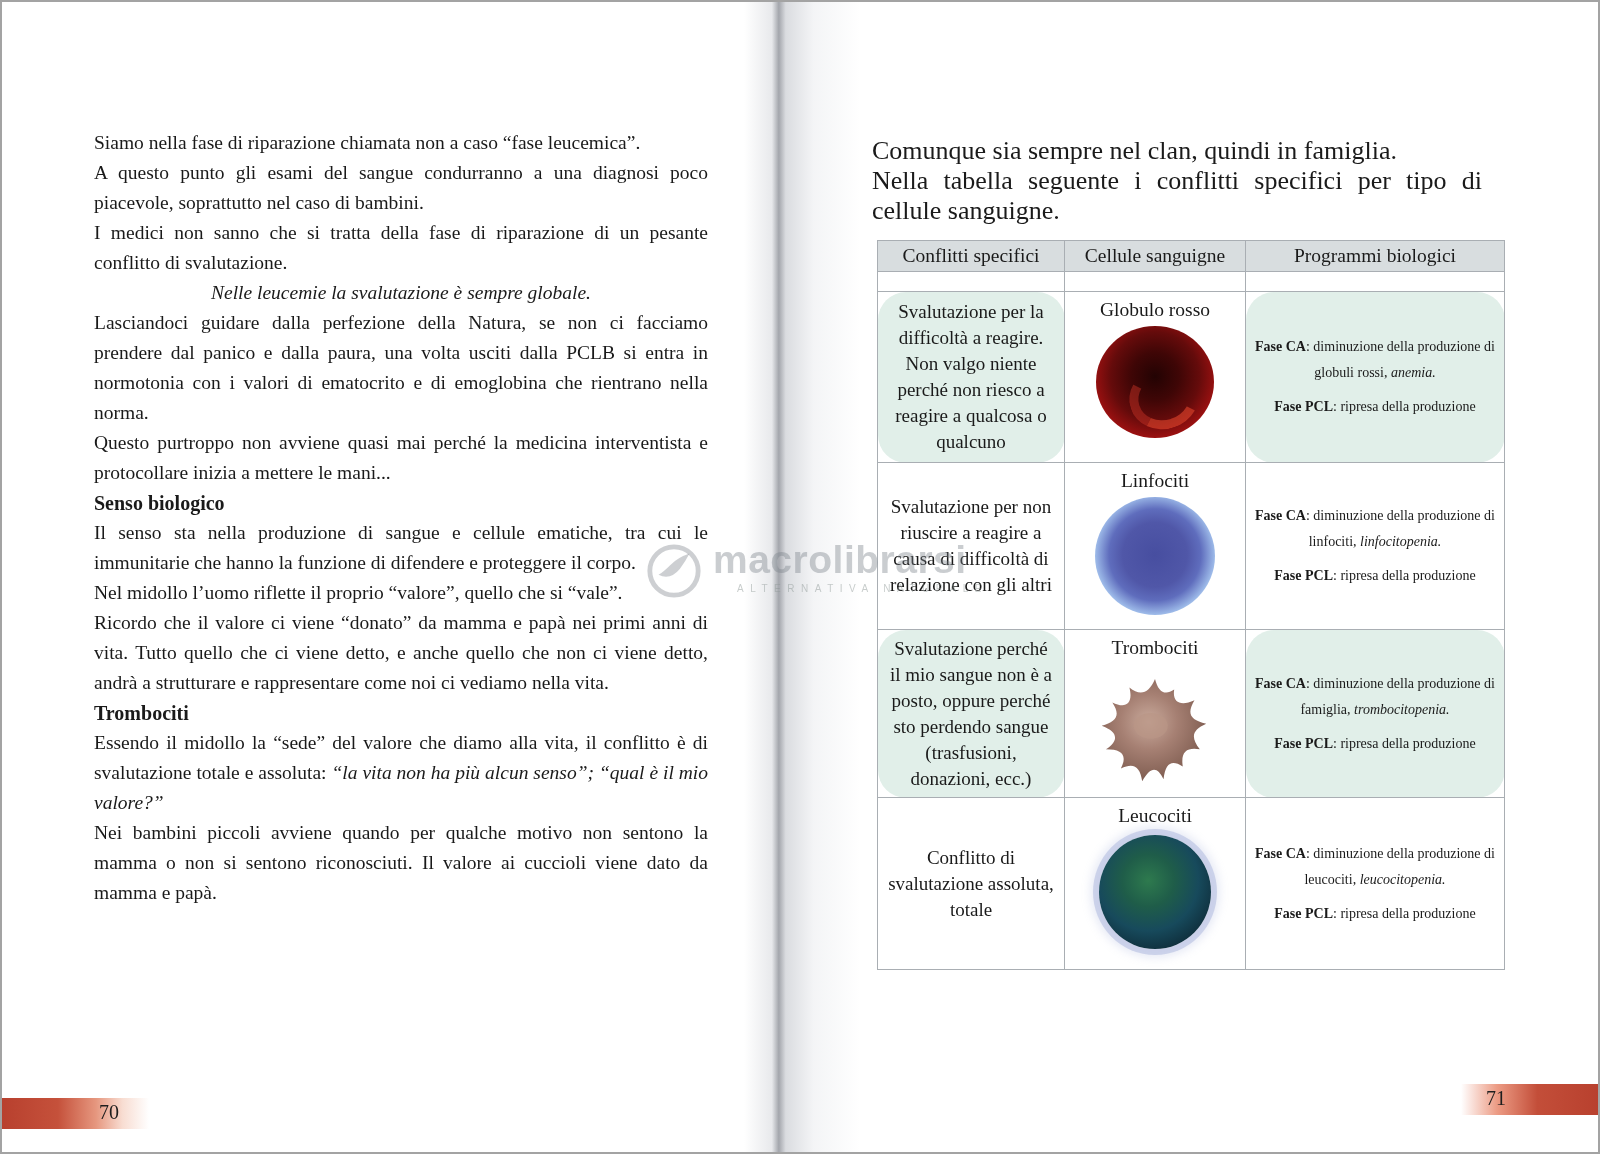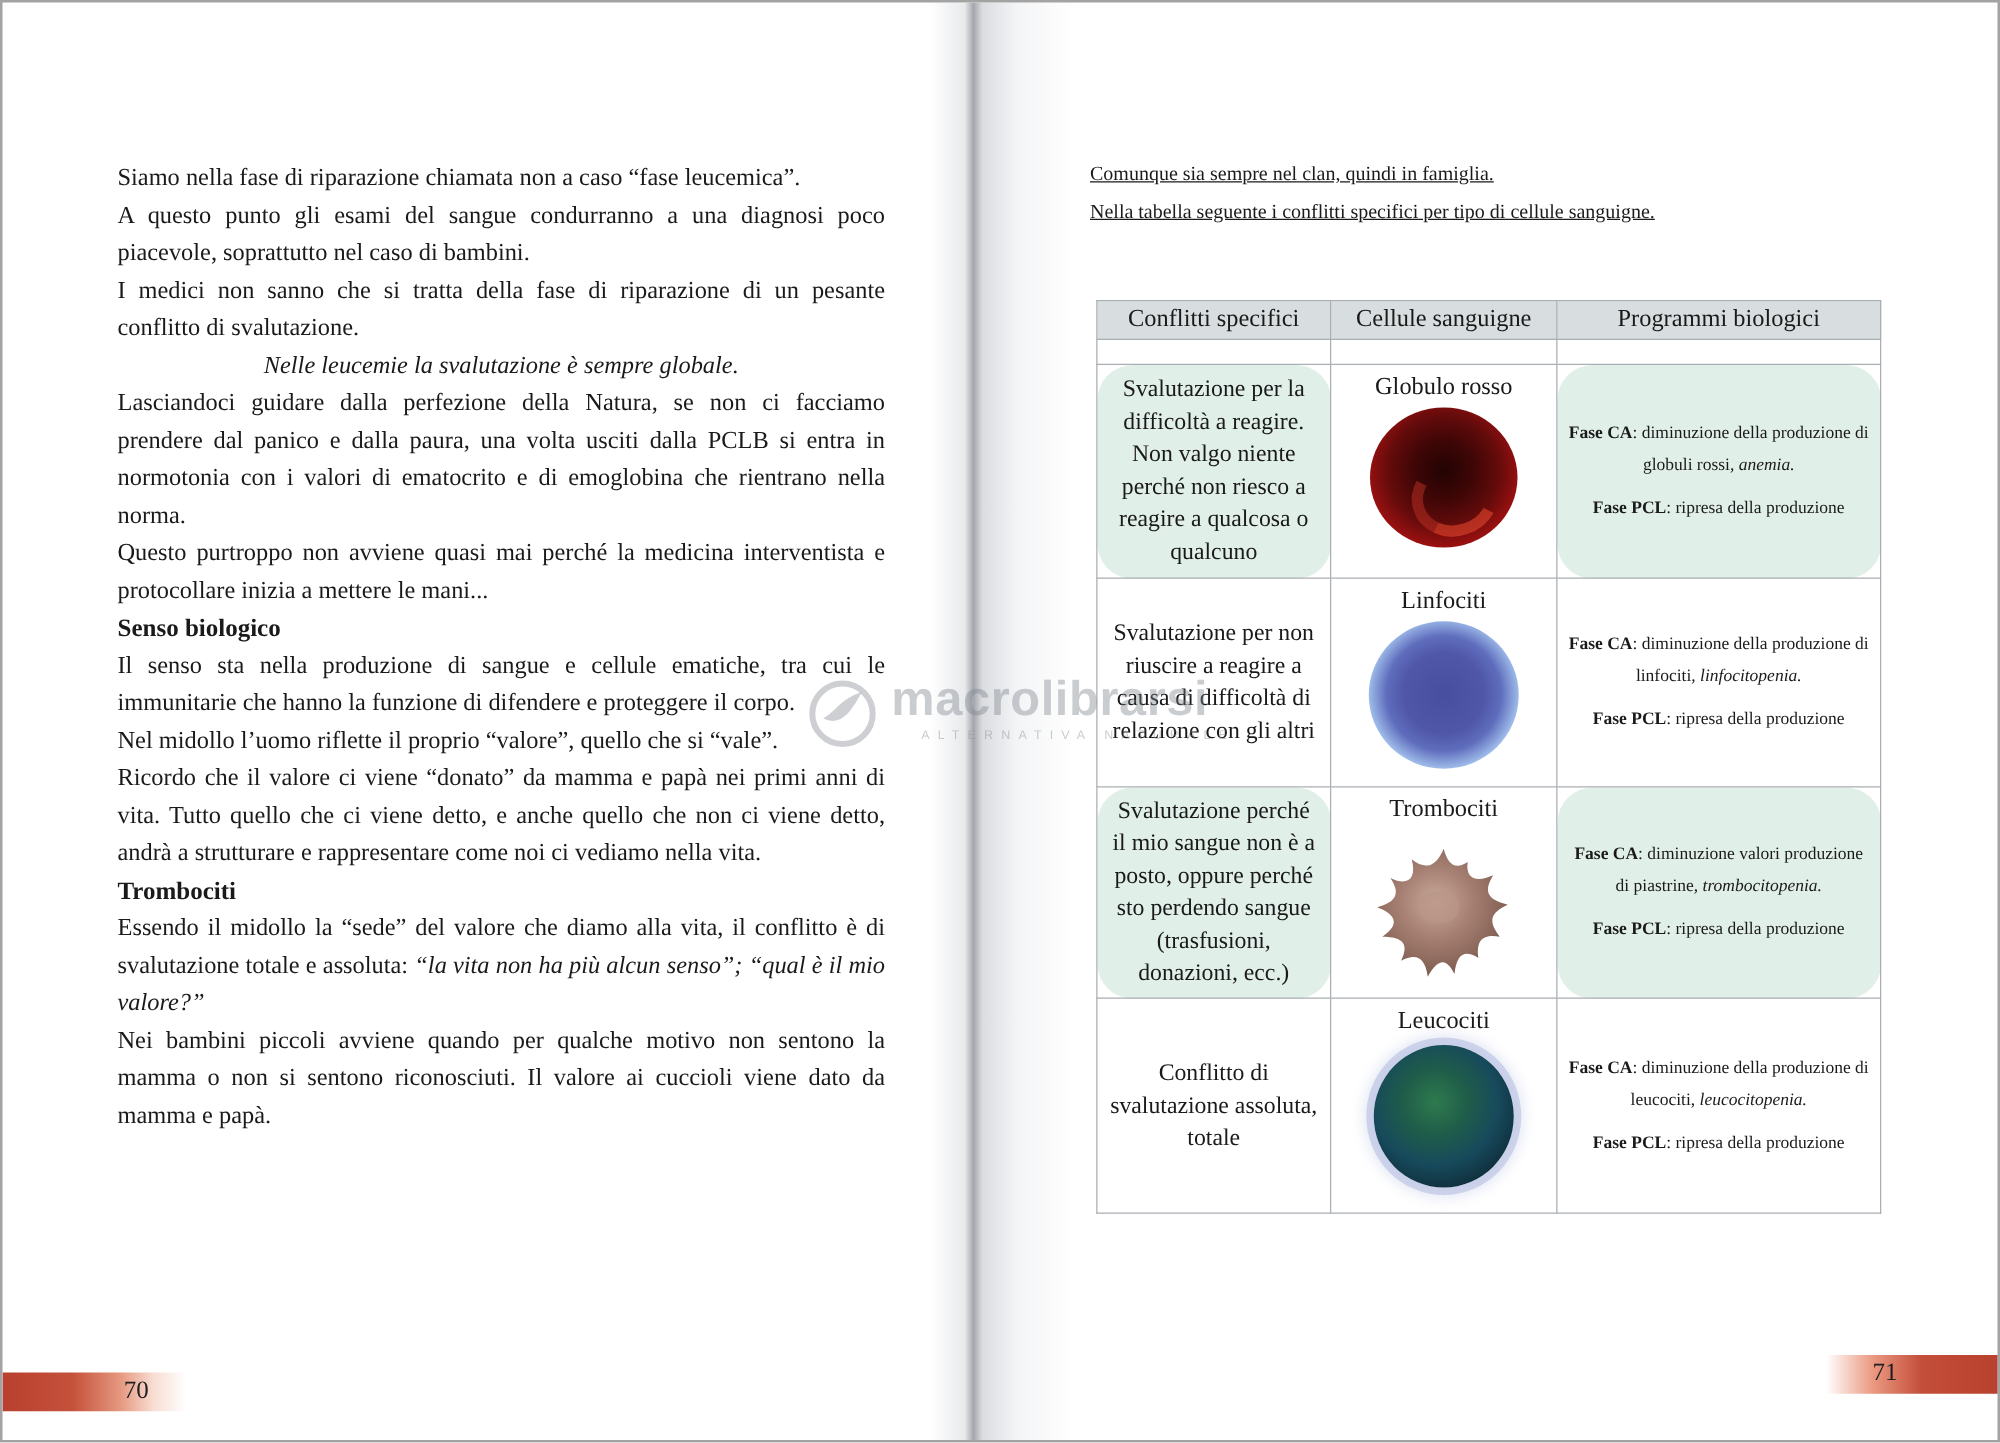--- a/index.html
+++ b/index.html
@@ -20,22 +20,22 @@
   
   .gutter {
     position:absolute; left:742px; top:0; width:116px; height:1154px;
     background:linear-gradient(to right,
       rgba(255,255,255,0) 0%, rgba(150,156,168,0.22) 24%,
       rgba(88,93,104,0.55) 30%, rgba(140,146,158,0.32) 36%,
       rgba(185,190,200,0.16) 60%, rgba(255,255,255,0) 100%);
   }
   
   .right-text {
-    position:absolute; left:870px; top:123px; width:610px;
-    font-size:16px; line-height:30px; text-align:justify;text-decoration:underline;
+    position:absolute; left:870px; top:134px; width:610px;
+    font-size:26px; line-height:30px; text-align:justify;
   }
   .right-text p { margin:0; }
   .table-wrap { position:absolute; left:875px; top:238px; }
   table.conflicts {
     border-collapse:collapse; table-layout:fixed; width:627px;
     font-family:"Liberation Serif","DejaVu Serif",serif;
   }
   table.conflicts col.c1 { width:187px; }
   table.conflicts col.c2 { width:181px; }
   table.conflicts col.c3 { width:259px; }
@@ -86,21 +86,21 @@
   .bar-left {
     position:absolute; left:0; top:1096px; width:147px; height:31px;
     background:linear-gradient(to right,#b8402e 0%,#c5513b 38%,#e6977f 64%,#f8ddd2 82%,#ffffff 100%);
   }
   .bar-right {
     position:absolute; left:1459px; top:1082px; width:139px; height:31px;
     background:linear-gradient(to left,#b8402e 0%,#c34e39 45%,#ec9b84 74%,#ffffff 100%);
   }
   .pagenum { position:absolute; font-size:20px; color:#1e1e1e; z-index:5; }
   .pn-left { left:97px; top:1099px; }
-  .pn-right { left:1484px; top:1085px;margin-left:12px; }
+  .pn-right { left:1484px; top:1085px; }
   
   .watermark {
     position:absolute; left:643px; top:538px; z-index:6;
     display:flex; align-items:flex-start; pointer-events:none;
   }
   .wm-logo { width:58px; height:58px; margin-top:2px; }
   .wm-textcol { margin-left:10px; }
   .wm-text {
     font-family:"Liberation Sans","DejaVu Sans",sans-serif;
     font-weight:700; font-size:39px; line-height:40px; letter-spacing:0.5px;
@@ -198,21 +198,21 @@
                 <stop offset="0%" stop-color="#c9aa9c"></stop>
                 <stop offset="45%" stop-color="#a68073"></stop>
                 <stop offset="100%" stop-color="#7c5a4e"></stop>
               </radialGradient>
             </defs>
             <path fill="url(#pg)" d="M60 14 C63 26 69 30 78 24 C76 36 84 40 97 34 C90 46 92 52 108 56 C95 62 93 68 102 80 C90 78 84 82 86 96 C76 90 70 92 68 108 C62 96 56 96 48 110 C46 96 40 92 28 98 C34 86 30 80 14 80 C26 72 26 64 10 58 C24 54 28 48 20 36 C32 42 40 38 36 22 C46 30 54 28 60 14 Z"></path>
             <ellipse cx="56" cy="58" rx="16" ry="12" fill="#b99586" opacity="0.7"></ellipse>
           </svg>
         </td>
         <td class="c-prog teal">
-          <p><b>Fase CA</b><span>: diminuzione valori produzione di piastrine, </span><i>trombocitopenia.</i></p>
+          <p><b>Fase CA</b><span>: diminuzione della produzione di famiglia, </span><i>trombocitopenia.</i></p>
           <p><b>Fase PCL</b><span>: ripresa della produzione</span></p>
         </td>
       </tr>
 
       <tr style="height:172px;">
         <td class="c-conflict">Conflitto di svalutazione assoluta, totale</td>
         <td class="c-cell">
           <div class="cell-title">Leucociti</div>
           <div class="img img-leuko"></div>
         </td>

